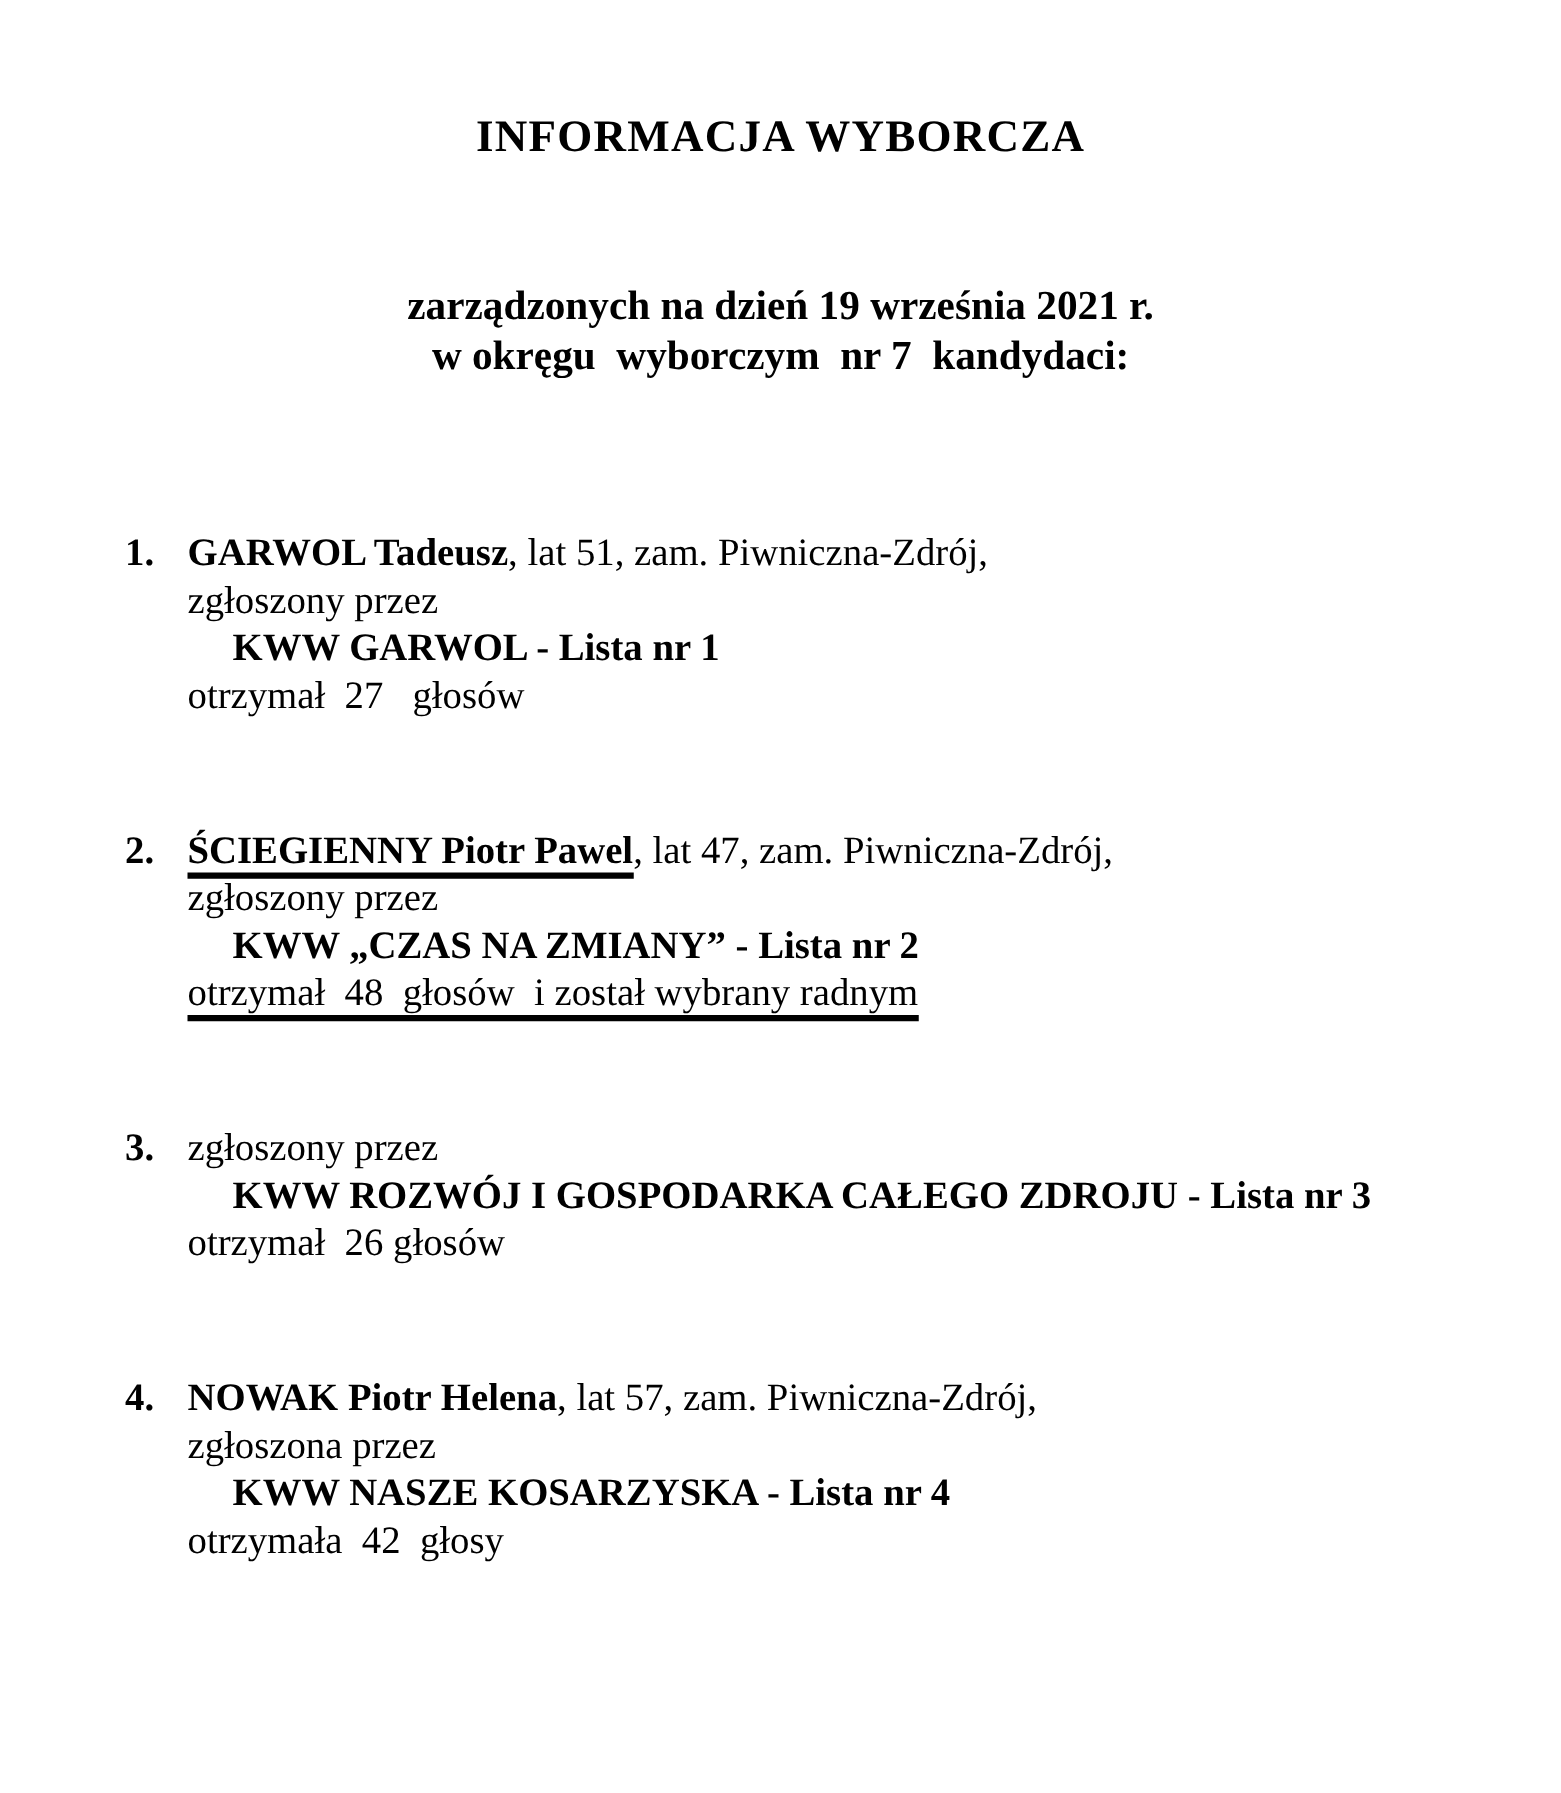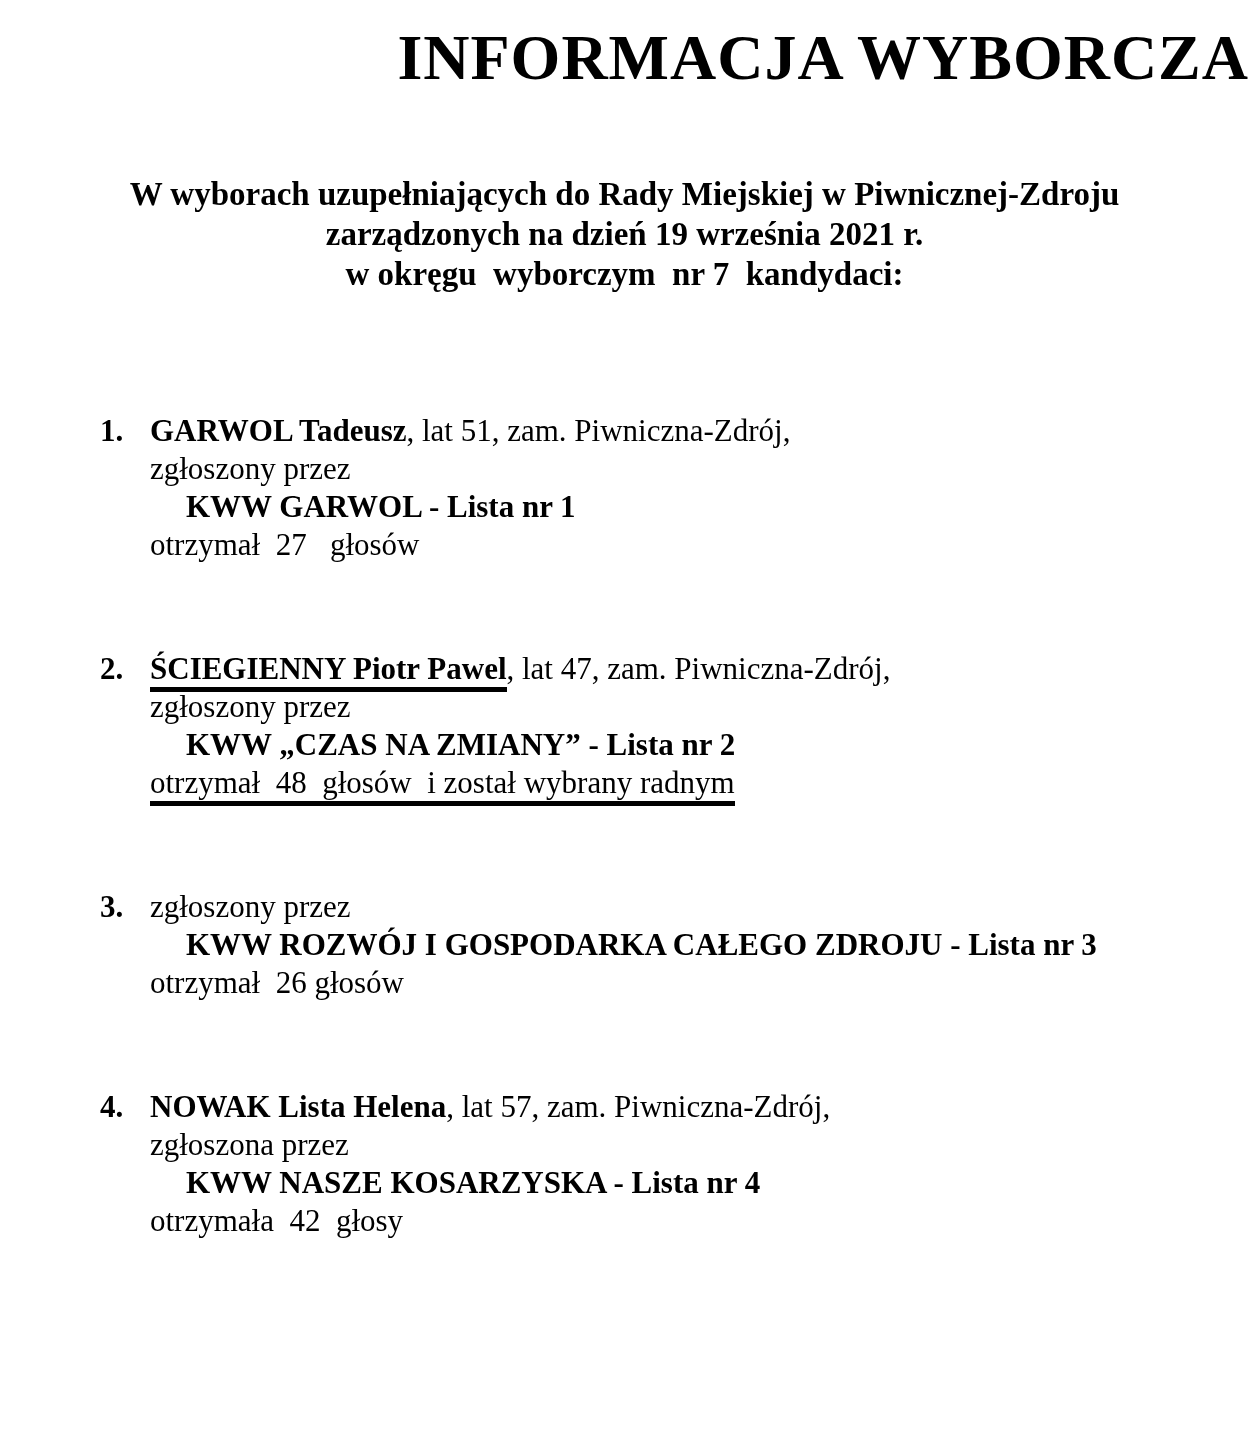--- a/index.html
+++ b/index.html
@@ -12,23 +12,23 @@
     overflow: hidden;
   }
   .page {
     position: relative;
     width: 1249px;
     height: 1434px;
     background: #ffffff;
   }
   [data-bind] { white-space: pre-wrap; }
   .title {
-    margin-top: 28px;
-    text-align: right;
-    font-size: 64px;
+    margin-top: 79px;
+    text-align: center;
+    font-size: 36px;
     font-weight: bold;
     letter-spacing: 1px;
     line-height: 60px;
   }
   .intro {
     margin-top: 86px;
     text-align: center;
     font-size: 33px;
     font-weight: bold;
     line-height: 40px;
@@ -61,21 +61,20 @@
   }
 </style>
 </head>
 <body>
 
 <div class="page">
 
   <h1 class="title" data-bind="doc.title">INFORMACJA WYBORCZA</h1>
 
   <div class="intro">
-    <div data-bind="doc.intro.0">W wyborach uzupełniających do Rady Miejskiej w Piwnicznej-Zdroju</div>
     <div data-bind="doc.intro.1">zarządzonych na dzień 19 września 2021 r.</div>
     <div data-bind="doc.intro.2">w okręgu  wyborczym  nr 7  kandydaci:</div>
   </div>
 
   <ol class="candidates">
 
     <li class="entry">
       <span class="num" data-bind="candidates.0.number">1.</span>
       <div class="body">
         <div><span class="cand-name" data-bind="candidates.0.name">GARWOL Tadeusz</span><span data-bind="candidates.0.details">, lat 51, zam. Piwniczna-Zdrój,</span></div>
@@ -100,21 +99,21 @@
       <div class="body">
         <div data-bind="candidates.2.submitted_by">zgłoszony przez</div>
         <div class="committee" data-bind="candidates.2.committee">KWW ROZWÓJ I GOSPODARKA CAŁEGO ZDROJU - Lista nr 3</div>
         <div class="result"><span data-bind="candidates.2.result">otrzymał  26 głosów</span></div>
       </div>
     </li>
 
     <li class="entry">
       <span class="num" data-bind="candidates.3.number">4.</span>
       <div class="body">
-        <div><span class="cand-name" data-bind="candidates.3.name">NOWAK Lista Helena</span><span data-bind="candidates.3.details">, lat 57, zam. Piwniczna-Zdrój,</span></div>
+        <div><span class="cand-name" data-bind="candidates.3.name">NOWAK Piotr Helena</span><span data-bind="candidates.3.details">, lat 57, zam. Piwniczna-Zdrój,</span></div>
         <div data-bind="candidates.3.submitted_by">zgłoszona przez</div>
         <div class="committee" data-bind="candidates.3.committee">KWW NASZE KOSARZYSKA - Lista nr 4</div>
         <div class="result"><span data-bind="candidates.3.result">otrzymała  42  głosy</span></div>
       </div>
     </li>
 
   </ol>
 
 </div>
 

